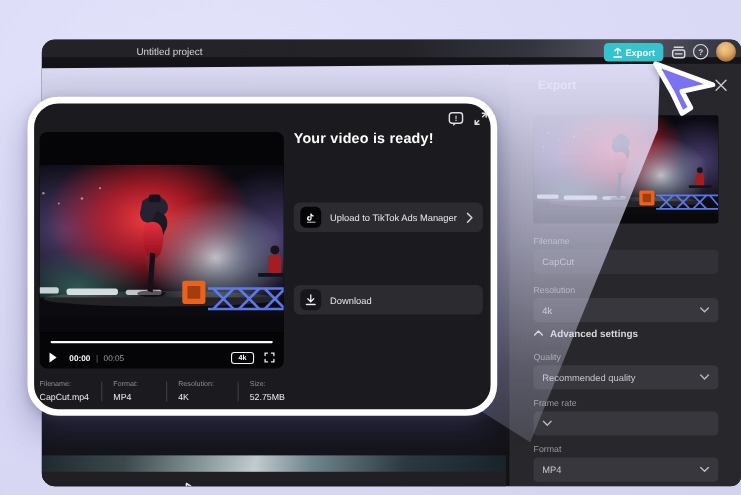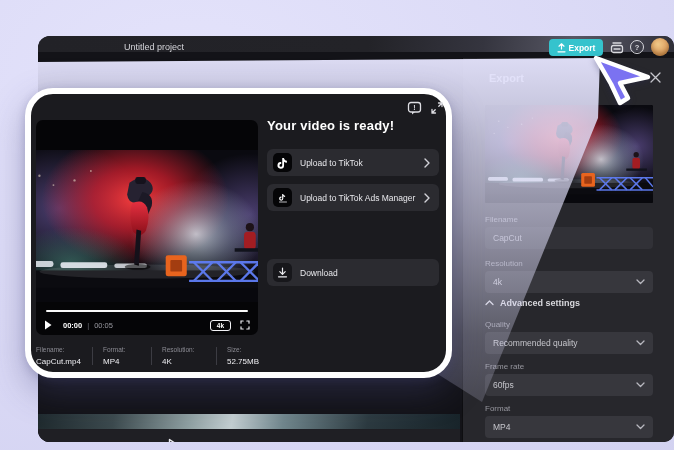--- a/index.html
+++ b/index.html
@@ -215,21 +215,20 @@
     <div class="abs f-label" style="top:262px;">Quality</div>
     <div class="abs field" style="top:274px;">
       <span class="grow">Recommended quality</span>
       <svg width="9" height="6" viewBox="0 0 9 6">
           <path d="M1 1 L4.5 4.5 L8 1" stroke="#b8b8bf" stroke-width="1.3" fill="none" stroke-linecap="round" stroke-linejoin="round"></path>
         </svg>
     </div>
 
     <div class="abs f-label" style="top:304px;">Frame rate</div>
     <div class="abs field" style="top:316px;">
-      <span class="grow">60fps</span>
       <svg width="9" height="6" viewBox="0 0 9 6">
           <path d="M1 1 L4.5 4.5 L8 1" stroke="#b8b8bf" stroke-width="1.3" fill="none" stroke-linecap="round" stroke-linejoin="round"></path>
         </svg>
     </div>
 
     <div class="abs f-label" style="top:346px;">Format</div>
     <div class="abs field" style="top:358px;">
       <span class="grow">MP4</span>
       <svg width="9" height="6" viewBox="0 0 9 6">
           <path d="M1 1 L4.5 4.5 L8 1" stroke="#b8b8bf" stroke-width="1.3" fill="none" stroke-linecap="round" stroke-linejoin="round"></path>
@@ -251,31 +250,20 @@
   </div>
   <div class="abs m-icon" style="left:399px;">
     <svg width="14" height="14" viewBox="0 0 14 14">
         <path d="M8.5 2 H12 V5.5 M12 2 L8.8 5.2" stroke="#dedee3" stroke-width="1.3" fill="none" stroke-linecap="round"></path>
         <path d="M5.5 12 H2 V8.5 M2 12 L5.2 8.8" stroke="#dedee3" stroke-width="1.3" fill="none" stroke-linecap="round"></path>
       </svg>
   </div>
 
   <div class="abs m-heading">Your video is ready!</div>
 
-  <div class="abs m-btn" style="top:55px;">
-    <span class="ic">
-      <svg width="11" height="12" viewBox="0 0 12 13">
-          <path d="M7.6 1 c.3 1.7 1.5 2.8 3.2 3 v2.1 c-1.2 0 -2.3 -.4 -3.1 -1 v4 a3.6 3.6 0 1 1 -3.1 -3.6 v2.2 a1.5 1.5 0 1 0 1.1 1.45 V1 z" fill="#ffffff"></path>
-        </svg>
-    </span>
-    <span class="lbl">Upload to TikTok</span>
-    <svg width="6" height="10" viewBox="0 0 6 10">
-        <path d="M1 1 L5 5 L1 9" stroke="#d2d2d8" stroke-width="1.4" fill="none" stroke-linecap="round" stroke-linejoin="round"></path>
-      </svg>
-  </div>
 
   <div class="abs m-btn" style="top:90px;">
     <span class="ic">
       <svg width="12" height="12" viewBox="0 0 12 12">
           <path d="M6.2 2 c.2 1 .9 1.6 1.9 1.7 v1.2 c-.7 0 -1.3 -.2 -1.8 -.6 v2.3 a2.1 2.1 0 1 1 -1.8 -2.1 v1.3 a.9.9 0 1 0 .65 .85 V2 z" fill="#ffffff"></path>
           <path d="M2.5 10 H9.5" stroke="#cfcfd4" stroke-width=".9" stroke-linecap="round"></path>
         </svg>
     </span>
     <span class="lbl">Upload to TikTok Ads Manager</span>
     <svg width="6" height="10" viewBox="0 0 6 10">

